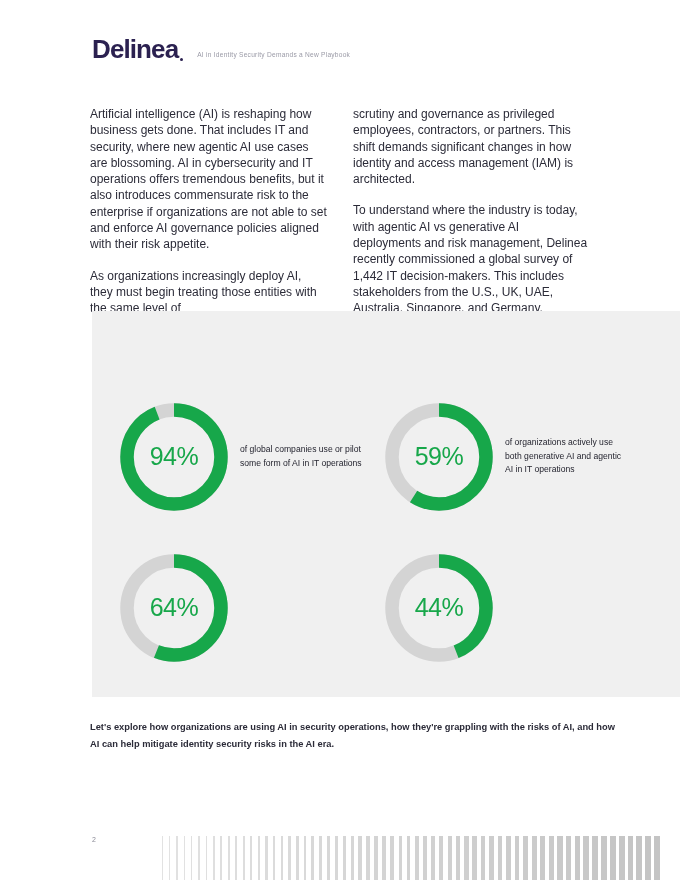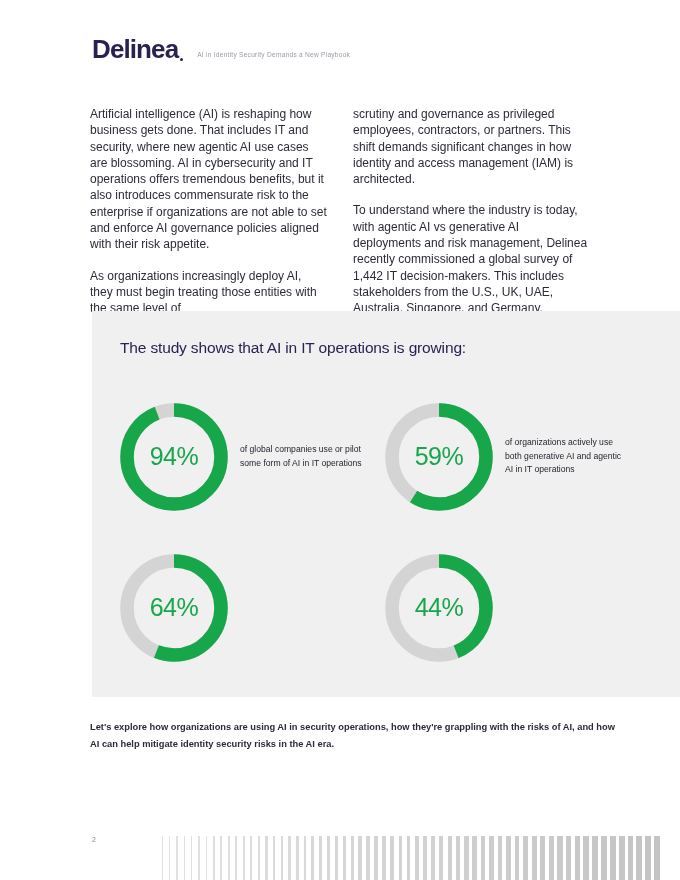--- a/index.html
+++ b/index.html
@@ -188,21 +188,20 @@
     <p>Artificial intelligence (AI) is reshaping how business gets done. That includes IT and security, where new agentic AI use cases are blossoming. AI in cybersecurity and IT operations offers tremendous benefits, but it also introduces commensurate risk to the enterprise if organizations are not able to set and enforce AI governance policies aligned with their risk appetite.</p>
     <p>As organizations increasingly deploy AI, they must begin treating those entities with the same level of</p>
   </div>
   <div class="intro-col">
     <p>scrutiny and governance as privileged employees, contractors, or partners. This shift demands significant changes in how identity and access management (IAM) is architected.</p>
     <p>To understand where the industry is today, with agentic AI vs generative AI deployments and risk management, Delinea recently commissioned a global survey of 1,442 IT decision-makers. This includes stakeholders from the U.S., UK, UAE, Australia, Singapore, and Germany.</p>
   </div>
 </div>
 
 <div class="stats-card">
-  <div class="stats-title">The study shows that AI in IT operations is growing:</div>
 
   <div class="donut-grid">
 
     <div class="stat-item">
       <div class="donut">
         <svg width="108" height="108" viewBox="0 0 108 108">
           <circle cx="54" cy="54" r="47" fill="none" stroke="#d4d4d4" stroke-width="13.5"></circle>
           <circle class="donut-arc" cx="54" cy="54" r="47" fill="none" stroke="#17a74a" stroke-width="13.5" stroke-dasharray="277.59112687119415 17.71858256624645" stroke-dashoffset="0"></circle>
         </svg>
         <div class="donut-value">94%</div>

